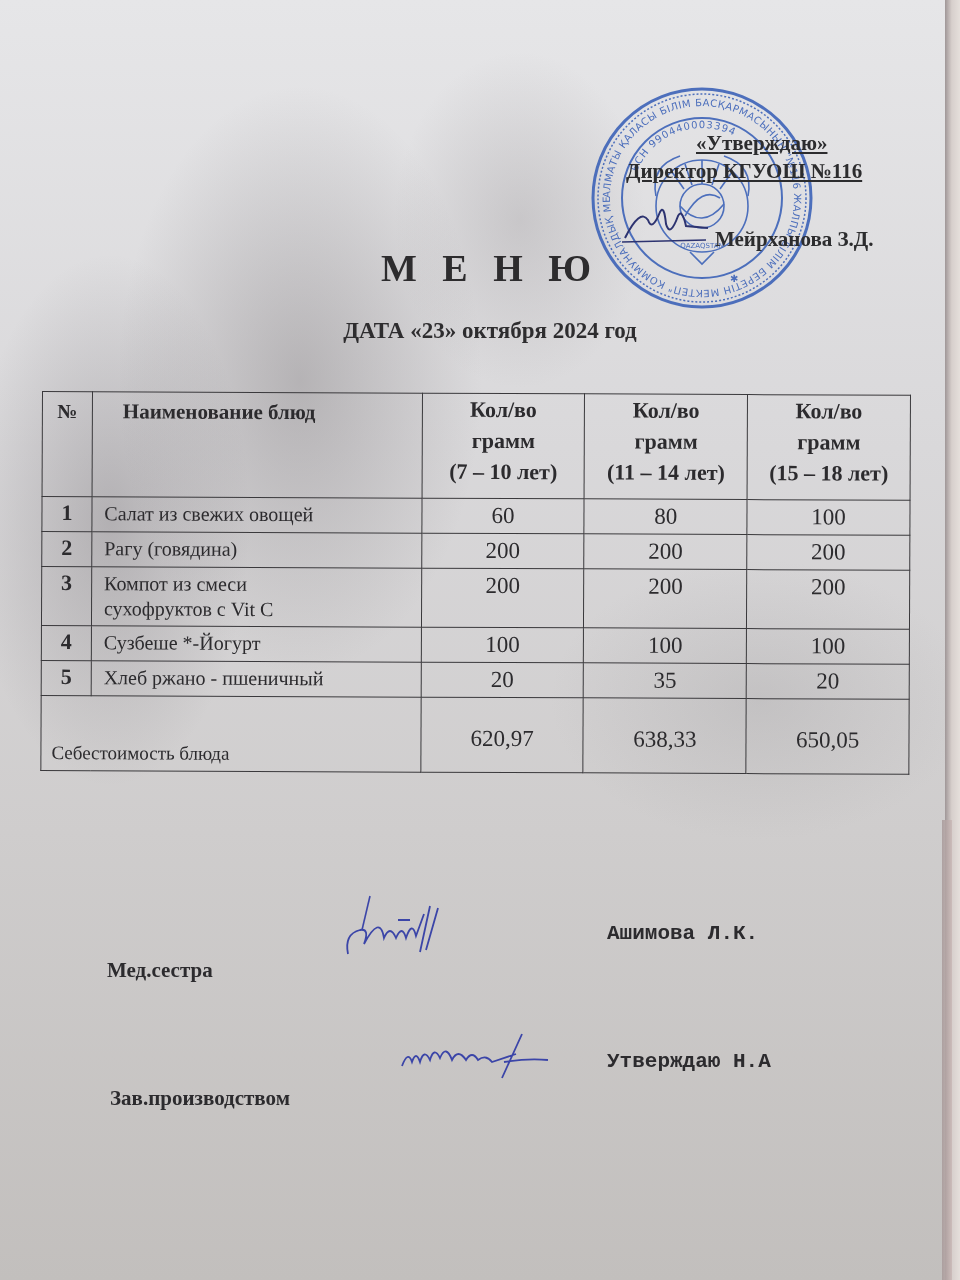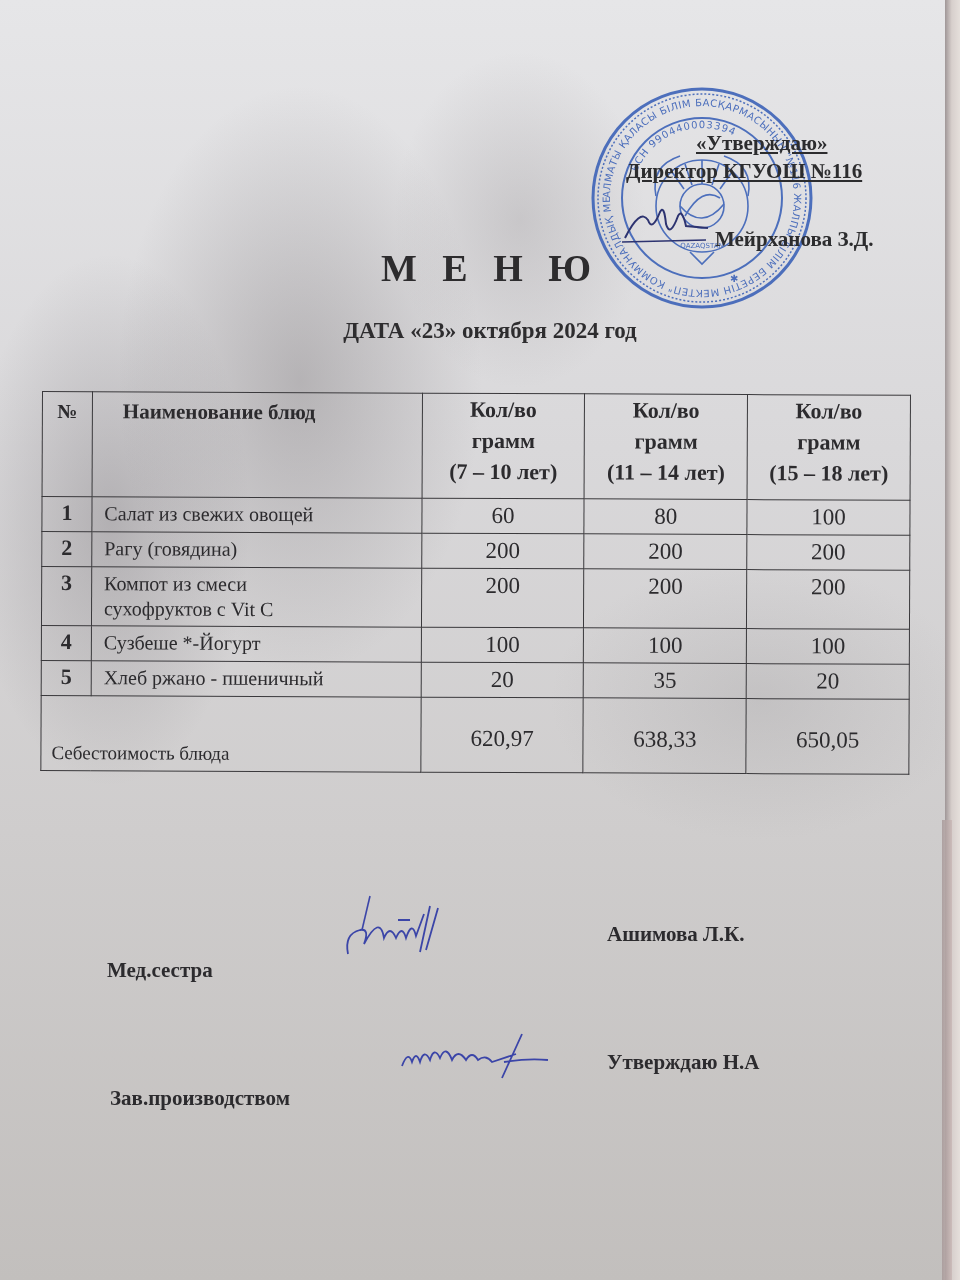--- a/index.html
+++ b/index.html
@@ -177,21 +177,21 @@
     
     .sig-row {
       position: absolute;
       left: 0;
       width: 945px;
       font-weight: bold;
       font-size: 21px;
       color: #2c2b2e;
     }
     .sig-row .role { position: absolute; white-space: nowrap; margin-top: 36px; }
-    .sig-row .person { position: absolute; white-space: nowrap; }
+    .sig-row .person { position: absolute; white-space: nowrap; font-family: Liberation Mono, monospace; }
     .sig-row .sig { position: absolute; }
     .sig-nurse { top: 922px; }
     .sig-nurse .role { left: 107px; }
     .sig-nurse .person { left: 607px; }
     .sig-nurse .sig { left: 340px; top: -28px; width: 110px; height: 70px; }
     .sig-chef { top: 1050px; }
     .sig-chef .role { left: 110px; }
     .sig-chef .person { left: 607px; }
     .sig-chef .sig { left: 398px; top: -22px; width: 155px; height: 55px; }
   </style>

